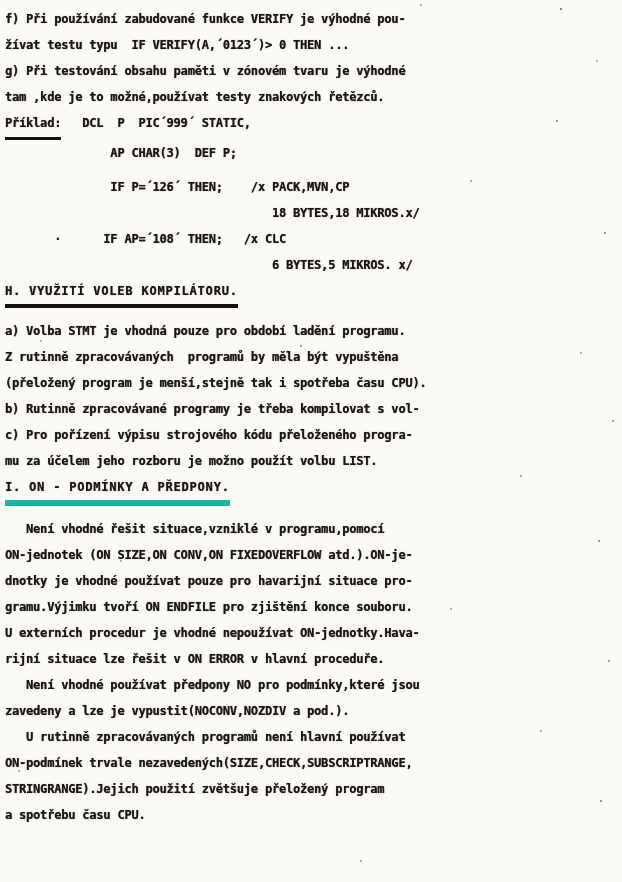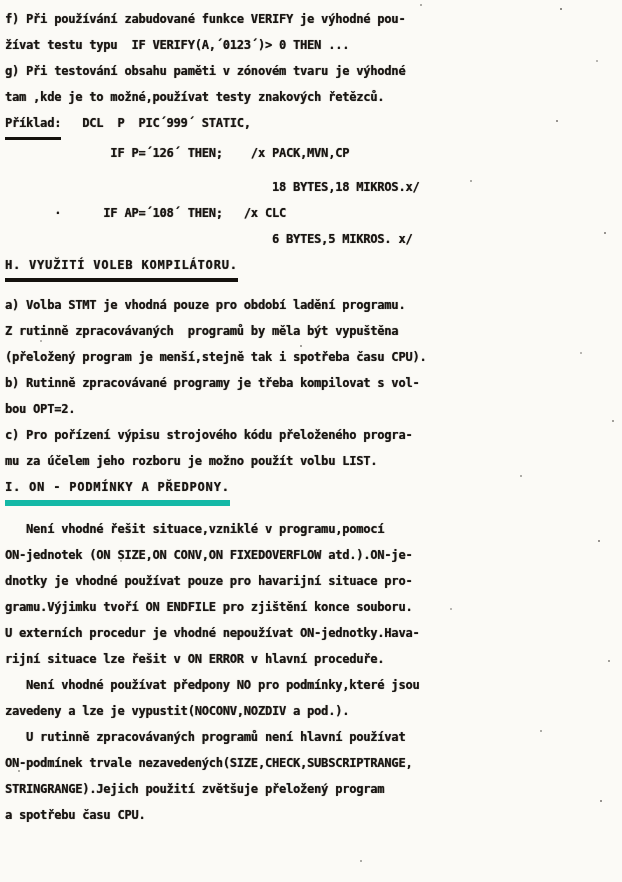--- a/index.html
+++ b/index.html
@@ -73,32 +73,32 @@
       <div class="block paragraph">
         <div class="line">f) Při používání zabudované funkce VERIFY je výhodné pou-</div>
         <div class="line">žívat testu typu  IF VERIFY(A,´0123´)&gt; 0 THEN ...</div>
       </div>
       <div class="block paragraph">
         <div class="line">g) Při testování obsahu paměti v zónovém tvaru je výhodné</div>
         <div class="line">tam ,kde je to možné,používat testy znakových řetězců.</div>
       </div>
       <div class="block example">
         <div class="line"><span class="example-label">Příklad:</span><span>   DCL  P  PIC´999´ STATIC,</span></div>
+        <div class="line">               AP CHAR(3)  DEF P;</div>
         <div class="line">               IF P=´126´ THEN;    /x PACK,MVN,CP</div>
         <div class="line">                                      18 BYTES,18 MIKROS.x/</div>
         <div class="line">       ·      IF AP=´108´ THEN;   /x CLC</div>
         <div class="line">                                      6 BYTES,5 MIKROS. x/</div>
       </div>
       <div class="block heading-block line"><span class="heading-text u-thick">H. VYUŽITÍ VOLEB KOMPILÁTORU.</span></div>
       <div class="block paragraph">
         <div class="line">a) Volba STMT je vhodná pouze pro období ladění programu.</div>
         <div class="line">Z rutinně zpracovávaných  programů by měla být vypuštěna</div>
         <div class="line">(přeložený program je menší,stejně tak i spotřeba času CPU).</div>
         <div class="line">b) Rutinně zpracovávané programy je třeba kompilovat s vol-</div>
-        <div class="line">bou OPT=2.</div>
         <div class="line">c) Pro pořízení výpisu strojového kódu přeloženého progra-</div>
         <div class="line">mu za účelem jeho rozboru je možno použít volbu LIST.</div>
       </div>
       <div class="block heading-block line"><span class="heading-text u-heavy">I. ON - PODMÍNKY A PŘEDPONY.</span></div>
       <div class="block paragraph">
         <div class="line">   Není vhodné řešit situace,vzniklé v programu,pomocí</div>
         <div class="line">ON-jednotek (ON SIZE,ON CONV,ON FIXEDOVERFLOW atd.).ON-je-</div>
         <div class="line">dnotky je vhodné používat pouze pro havarijní situace pro-</div>
         <div class="line">gramu.Výjimku tvoří ON ENDFILE pro zjištění konce souboru.</div>
         <div class="line">U externích procedur je vhodné nepoužívat ON-jednotky.Hava-</div>

